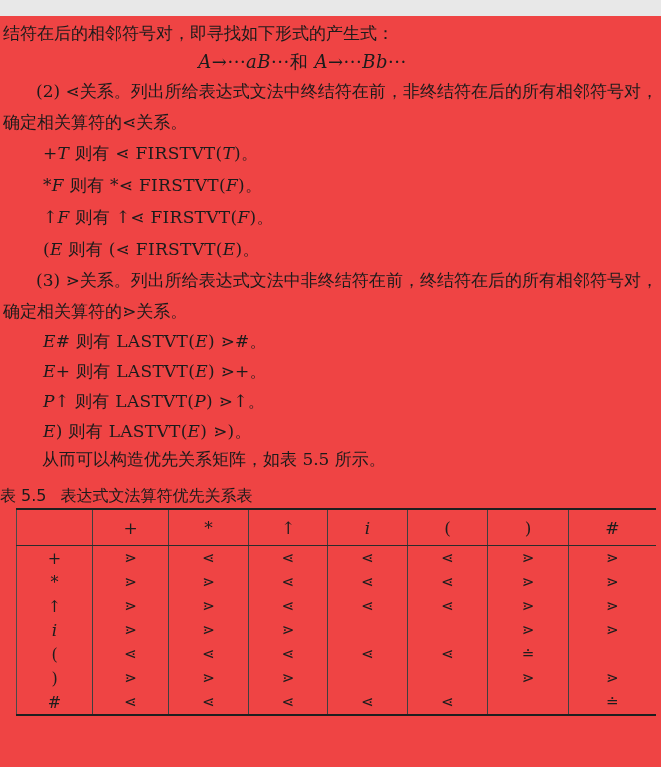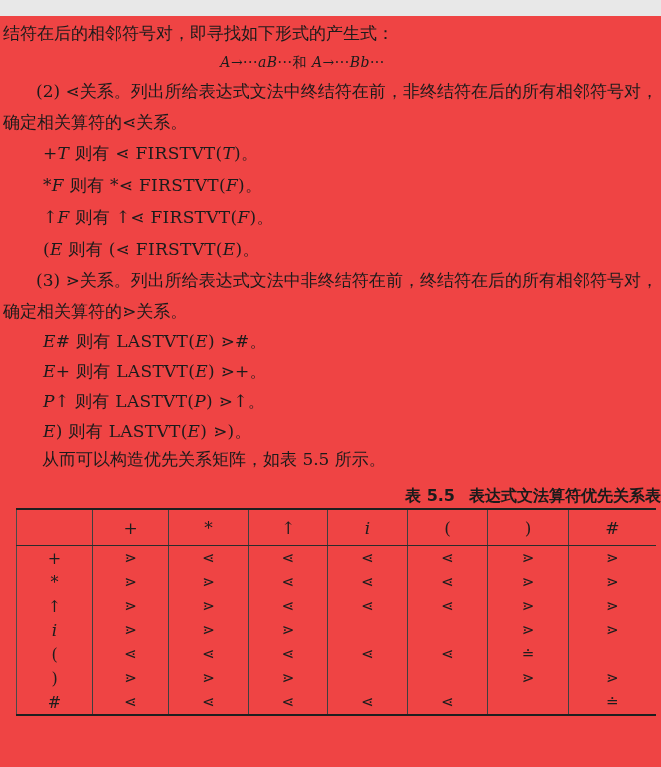--- a/index.html
+++ b/index.html
@@ -12,41 +12,41 @@
     color:#1b1b1b;
     font-family:"DejaVu Serif","Liberation Serif","DejaVu Sans",serif;
     font-size:17px;
     overflow:hidden;
     box-sizing:border-box;
   }
   .seg-it { font-style:italic; }
 
   .opening-line { line-height:30px; padding:2px 4px 0 3px; }
 
-  .formula { line-height:28px; text-align:center; padding-right:56px; font-size:14px; letter-spacing:0.5px; }
+  .formula { line-height:28px; text-align:center; padding-right:56px; font-size:18px; letter-spacing:0.5px; }
 
   .para-first {
     line-height:31px;
     text-indent:33px;
     padding:0 3px;
     text-align:justify;
     text-align-last:justify;
   }
   .para-second { line-height:30px; padding:0 3px; }
 
   .rel-line { line-height:32px; padding-left:43px; letter-spacing:0.3px; }
   .rel-line-b { line-height:30px; padding-left:43px; letter-spacing:0.3px; }
 
   .closing-line { line-height:27px; padding-left:42px; }
 
   .tbl-caption {
     margin-top:13px;
     line-height:20px;
-    text-align:right;
-    font-weight:bold;
+    text-align:left;
+    font-weight:normal;
     font-size:16px;
     font-family:"DejaVu Sans","Liberation Sans",sans-serif;
   }
   .tbl-caption .cap-num { margin-right:14px; }
 
   table.prec {
     margin:2px 0 0 16px;
     width:639px;
     border-collapse:collapse;
     table-layout:fixed;

